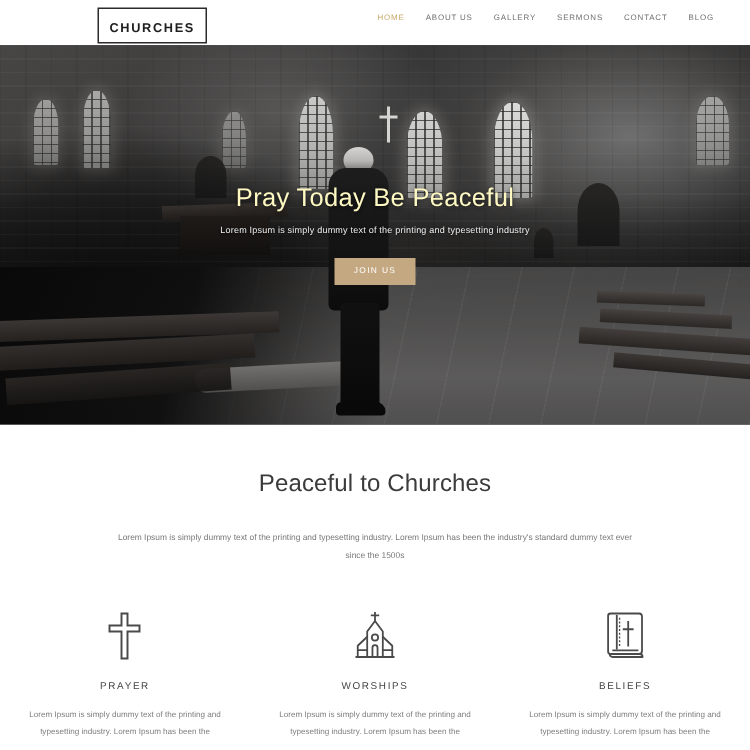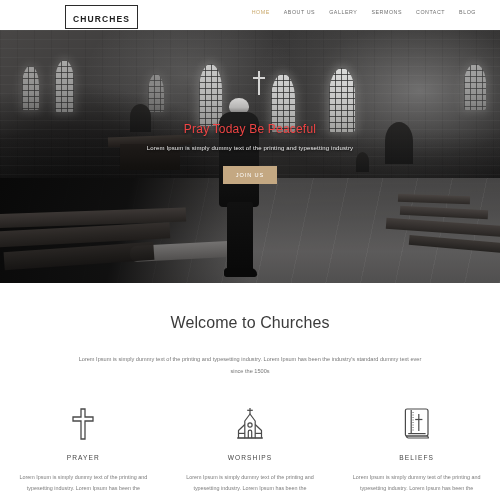--- a/index.html
+++ b/index.html
@@ -253,23 +253,23 @@
     left: 0; top: 0;
     width: 500px; height: 253px;
     display: flex;
     flex-direction: column;
     align-items: center;
     justify-content: flex-start;
     padding-top: 93px;
     z-index: 5;
   }
   .hero-title {
-    font-size: 12px;
+    font-size: 17px;
     font-weight: normal;
-    color: #ef4444;
+    color: #fef9c3;
     letter-spacing: 0.2px;
     text-shadow: 0 1px 3px rgba(0,0,0,0.65);
     font-family: "Liberation Sans", sans-serif;
     line-height: 1.1;
   }
   .hero-sub {
     margin-top: 9px;
     font-size: 6px;
     color: #efefef;
     letter-spacing: 0.15px;
@@ -406,21 +406,21 @@
     </div>
 
     <div class="hero-content">
       <h1 class="hero-title">Pray Today Be Peaceful</h1>
       <p class="hero-sub">Lorem Ipsum is simply dummy text of the printing and typesetting industry</p>
       <button class="hero-btn">JOIN US</button>
     </div>
   </section>
 
   <section class="welcome">
-    <h2 class="welcome-title">Welcome to Churches</h2>
+    <h2 class="welcome-title">Peaceful to Churches</h2>
     <p class="welcome-text">Lorem Ipsum is simply dummy text of the printing and typesetting industry. Lorem Ipsum has been the industry's standard dummy text ever since the 1500s</p>
   </section>
 
   <section class="features">
 
     <div class="feature">
       <div class="feature-icon">
         <svg width="26" height="34" viewBox="0 0 26 34" fill="none" stroke="#4a4a4a" stroke-width="1.3">
           <path d="M11 2 h4 v8 h8 v4 h-8 v18 h-4 v-18 h-8 v-4 h8 z"></path>
         </svg>

